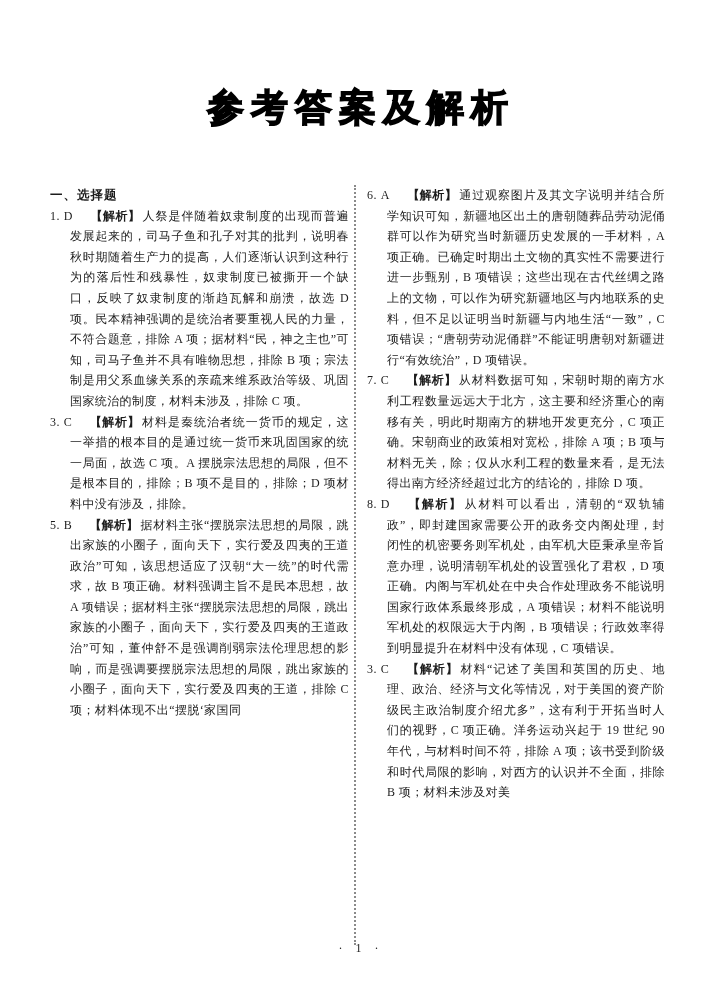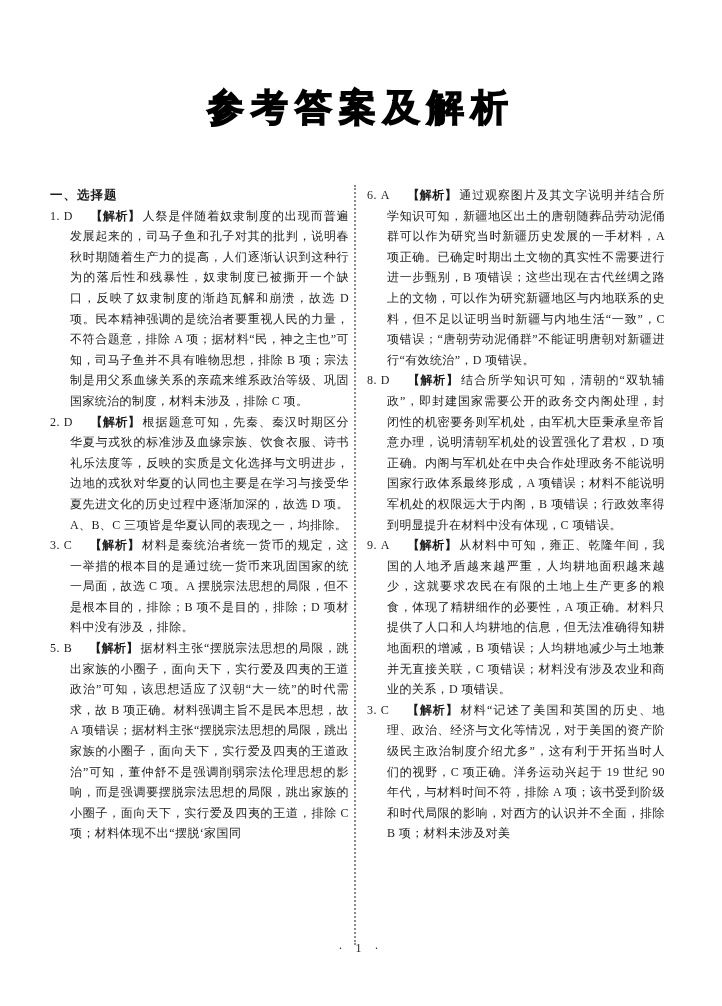--- a/index.html
+++ b/index.html
@@ -89,50 +89,47 @@
 
 <div class="content">
 
   <div class="col col-left">
     <div class="section-header">一、选择题</div>
 
     <div class="item">
       <span class="num">1.</span><span class="ans">D</span><span class="lbl">【解析】</span><span class="txt">人祭是伴随着奴隶制度的出现而普遍发展起来的，司马子鱼和孔子对其的批判，说明春秋时期随着生产力的提高，人们逐渐认识到这种行为的落后性和残暴性，奴隶制度已被撕开一个缺口，反映了奴隶制度的渐趋瓦解和崩溃，故选 D 项。民本精神强调的是统治者要重视人民的力量，不符合题意，排除 A 项；据材料“民，神之主也”可知，司马子鱼并不具有唯物思想，排除 B 项；宗法制是用父系血缘关系的亲疏来维系政治等级、巩固国家统治的制度，材料未涉及，排除 C 项。</span>
     </div>
 
-    <div class="item">
-      <span class="num">2.</span><span class="ans">D</span><span class="lbl">【解析】</span><span class="txt">根据题意可知，先秦、秦汉时期区分华夏与戎狄的标准涉及血缘宗族、饮食衣服、诗书礼乐法度等，反映的实质是文化选择与文明进步，边地的戎狄对华夏的认同也主要是在学习与接受华夏先进文化的历史过程中逐渐加深的，故选 D 项。A、B、C 三项皆是华夏认同的表现之一，均排除。</span>
-    </div>
 
     <div class="item">
       <span class="num">3.</span><span class="ans">C</span><span class="lbl">【解析】</span><span class="txt">材料是秦统治者统一货币的规定，这一举措的根本目的是通过统一货币来巩固国家的统一局面，故选 C 项。A 摆脱宗法思想的局限，但不是根本目的，排除；B 项不是目的，排除；D 项材料中没有涉及，排除。</span>
     </div>
 
 
     <div class="item">
       <span class="num">5.</span><span class="ans">B</span><span class="lbl">【解析】</span><span class="txt">据材料主张“摆脱宗法思想的局限，跳出家族的小圈子，面向天下，实行爱及四夷的王道政治”可知，该思想适应了汉朝“大一统”的时代需求，故 B 项正确。材料强调主旨不是民本思想，故 A 项错误；据材料主张“摆脱宗法思想的局限，跳出家族的小圈子，面向天下，实行爱及四夷的王道政治”可知，董仲舒不是强调削弱宗法伦理思想的影响，而是强调要摆脱宗法思想的局限，跳出家族的小圈子，面向天下，实行爱及四夷的王道，排除 C 项；材料体现不出“摆脱‘家国同</span>
     </div>
   </div>
 
   <div class="divider"></div>
 
   <div class="col col-right">
 
     <div class="item">
       <span class="num">6.</span><span class="ans">A</span><span class="lbl">【解析】</span><span class="txt">通过观察图片及其文字说明并结合所学知识可知，新疆地区出土的唐朝随葬品劳动泥俑群可以作为研究当时新疆历史发展的一手材料，A 项正确。已确定时期出土文物的真实性不需要进行进一步甄别，B 项错误；这些出现在古代丝绸之路上的文物，可以作为研究新疆地区与内地联系的史料，但不足以证明当时新疆与内地生活“一致”，C 项错误；“唐朝劳动泥俑群”不能证明唐朝对新疆进行“有效统治”，D 项错误。</span>
     </div>
 
-
     <div class="item">
-      <span class="num">8.</span><span class="ans">D</span><span class="lbl">【解析】</span><span class="txt">结合所学知识可知，清朝的“双轨辅政”，即封建国家需要公开的政务交内阁处理，封闭性的机密要务则军机处，由军机大臣秉承皇帝旨意办理，说明清朝军机处的设置强化了君权，D 项正确。内阁与军机处在中央合作处理政务不能说明国家行政体系最终形成，A 项错误；材料不能说明军机处的权限远大于内阁，B 项错误；行政效率得到明显提升在材料中没有体现，C 项错误。</span>
+      <span class="num">7.</span><span class="ans">C</span><span class="lbl">【解析】</span><span class="txt">从材料数据可知，宋朝时期的南方水利工程数量远远大于北方，这主要和经济重心的南移有关，明此时期南方的耕地开发更充分，C 项正确。宋朝商业的政策相对宽松，排除 A 项；B 项与材料无关，除；仅从水利工程的数量来看，是无法得出南方经济经超过北方的结论的，排除 D 项。</span>
     </div>
 
     <div class="item">
-      <span class="num">9.</span><span class="ans">A</span><span class="lbl">【解析】</span><span class="txt">从材料中可知，雍正、乾隆年间，我国的人地矛盾越来越严重，人均耕地面积越来越少，这就要求农民在有限的土地上生产更多的粮食，体现了精耕细作的必要性，A 项正确。材料只提供了人口和人均耕地的信息，但无法准确得知耕地面积的增减，B 项错误；人均耕地减少与土地兼并无直接关联，C 项错误；材料没有涉及农业和商业的关系，D 项错误。</span>
+      <span class="num">8.</span><span class="ans">D</span><span class="lbl">【解析】</span><span class="txt">从材料可以看出，清朝的“双轨辅政”，即封建国家需要公开的政务交内阁处理，封闭性的机密要务则军机处，由军机大臣秉承皇帝旨意办理，说明清朝军机处的设置强化了君权，D 项正确。内阁与军机处在中央合作处理政务不能说明国家行政体系最终形成，A 项错误；材料不能说明军机处的权限远大于内阁，B 项错误；行政效率得到明显提升在材料中没有体现，C 项错误。</span>
     </div>
+
 
     <div class="item">
       <span class="num">3.</span><span class="ans">C</span><span class="lbl">【解析】</span><span class="txt">材料“记述了美国和英国的历史、地理、政治、经济与文化等情况，对于美国的资产阶级民主政治制度介绍尤多”，这有利于开拓当时人们的视野，C 项正确。洋务运动兴起于 19 世纪 90 年代，与材料时间不符，排除 A 项；该书受到阶级和时代局限的影响，对西方的认识并不全面，排除 B 项；材料未涉及对美</span>
     </div>
   </div>
 
 </div>
 
 <div class="page-number">· 1 ·</div>
 

